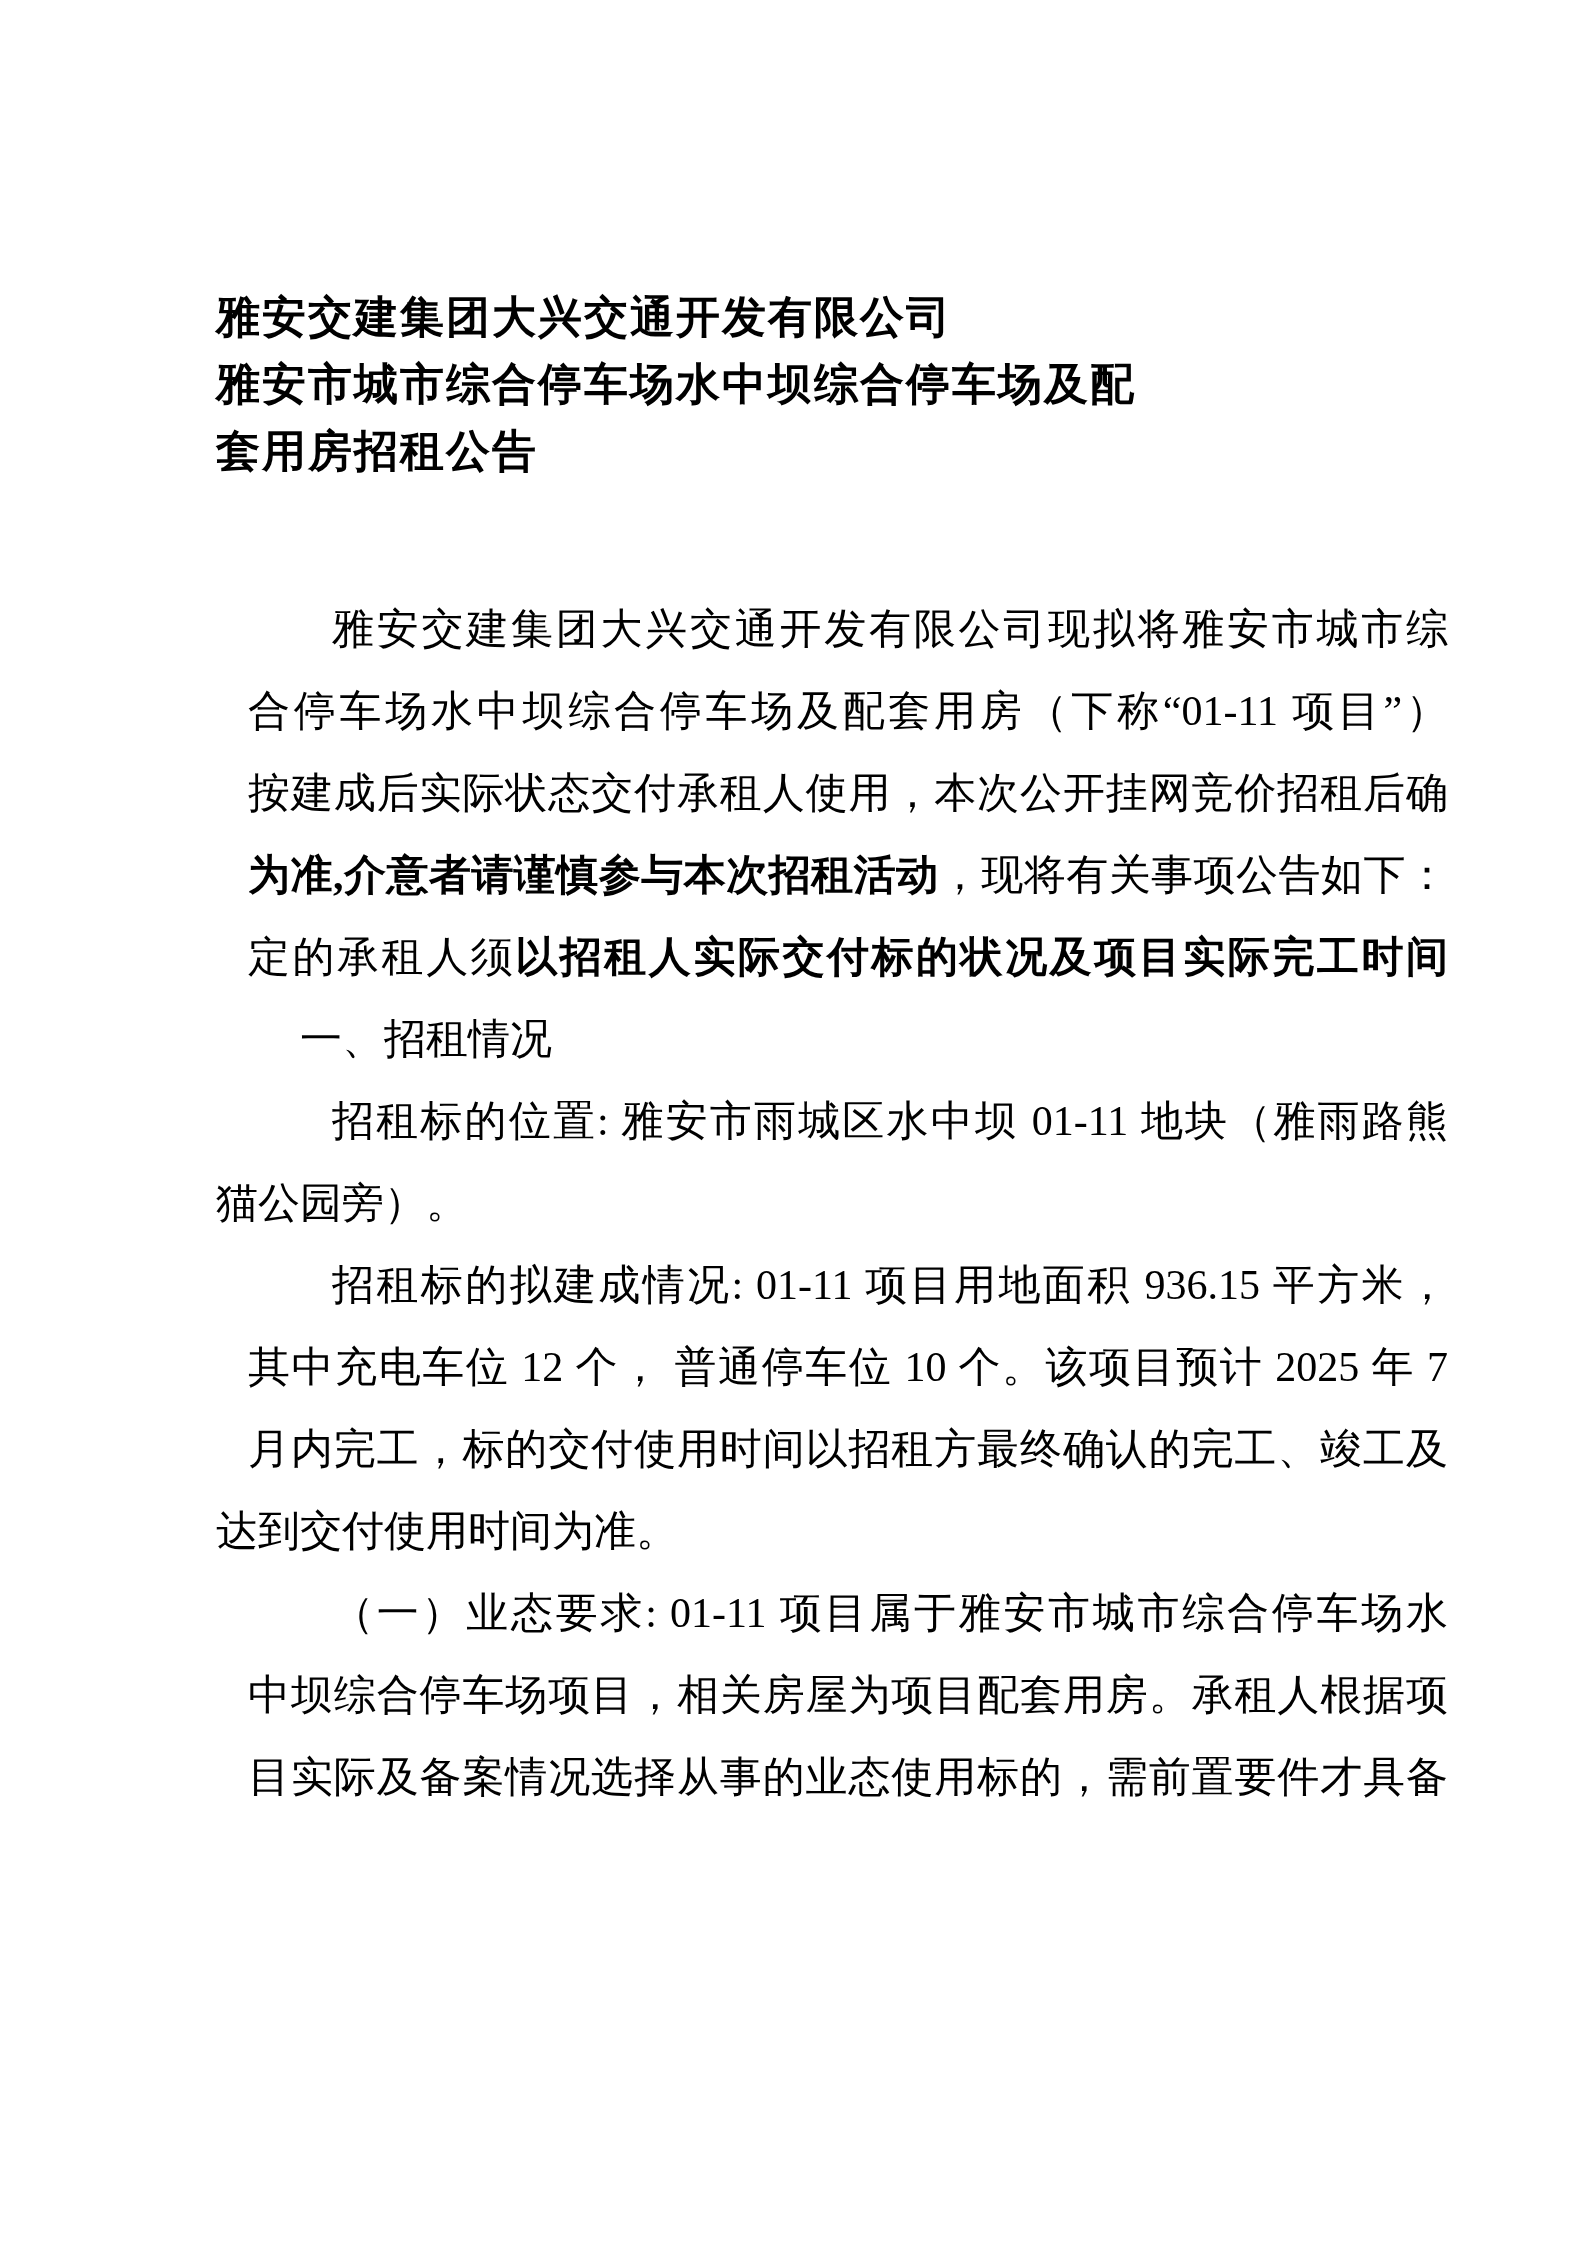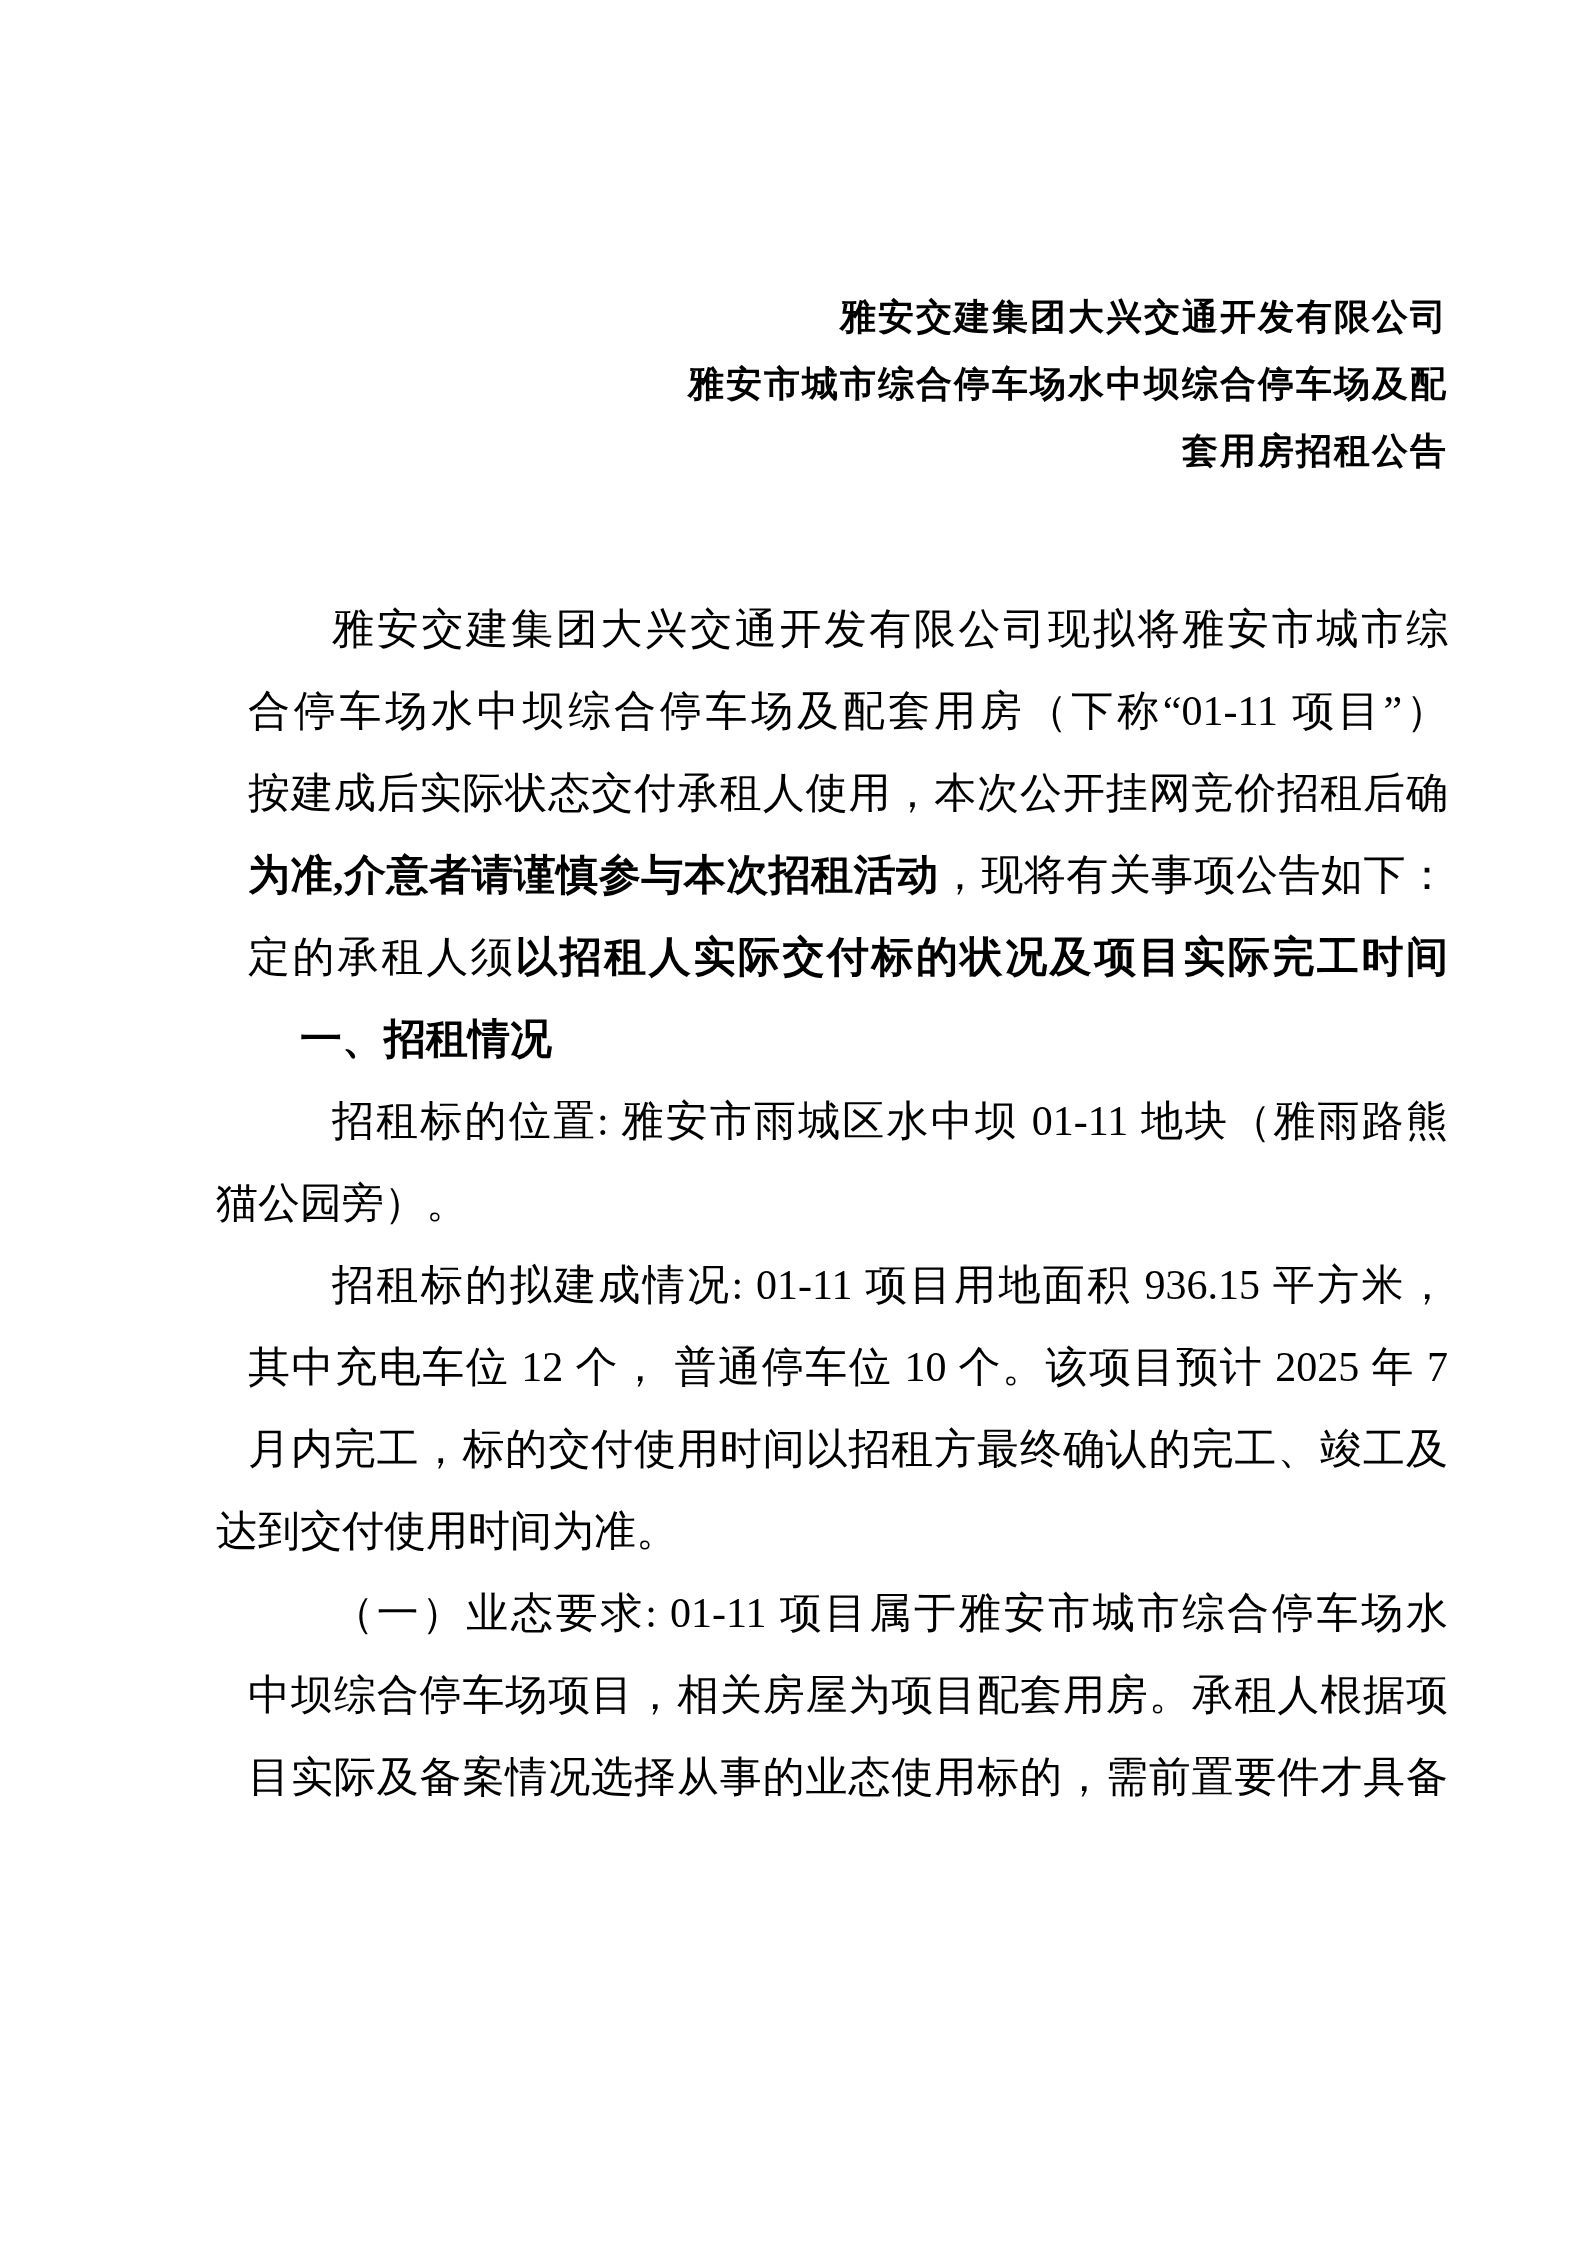--- a/index.html
+++ b/index.html
@@ -13,41 +13,41 @@
     color: #000000;
   }
   .content {
     position: absolute;
     left: 216px;
     top: 0;
     width: 1232px;
   }
   .doc-title {
     margin-top: 284px;
-    text-align: right;
+    text-align: left;
     font-family: "Liberation Serif", "DejaVu Serif", serif;
     font-weight: 700;
-    font-size: 36px;
+    font-size: 44px;
     line-height: 67px;
     letter-spacing: 2px;
   }
   .doc-body {
     margin-top: 103px;
     font-family: "Liberation Serif", "DejaVu Serif", serif;
     font-size: 42px;
     line-height: 82px;
   }
   .ln { text-align: justify; }
   .ln.j { text-align-last: justify; margin-left: 32px; }
   .ln.short { text-align-last: auto; }
   .ln.ind { text-indent: 2em; }
   .b { font-weight: 700; }
   .heading {
     font-family: "Liberation Sans", "DejaVu Sans", sans-serif;
-    font-weight: 700;
+    font-weight: 400;
     text-indent: 2em;
   }
 </style>
 </head>
 <body>
 
 <div class="page">
   <div class="content">
 
     <div class="doc-title">

